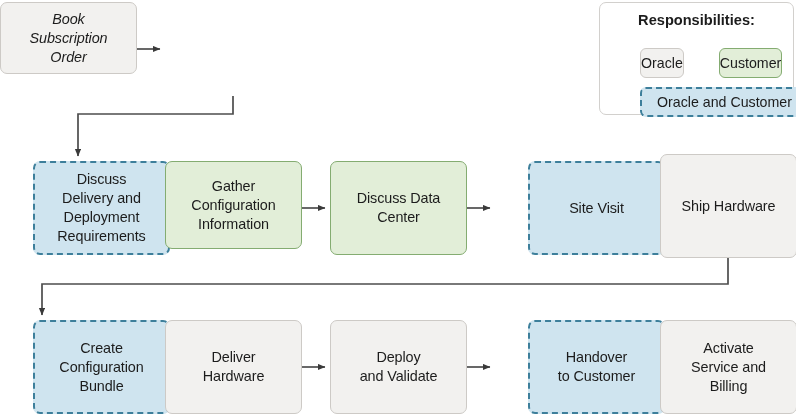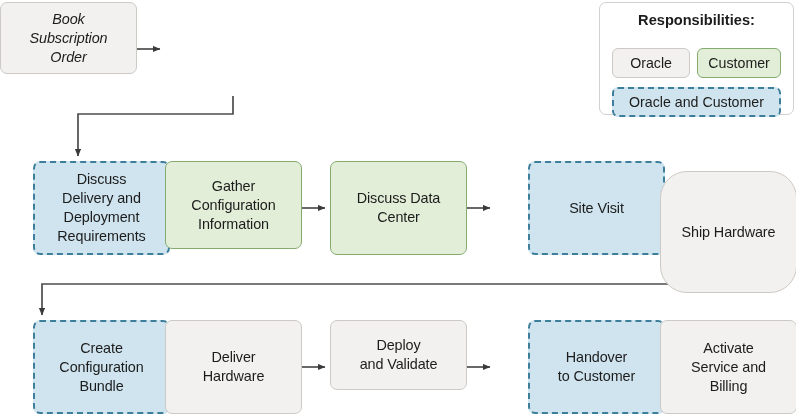--- a/index.html
+++ b/index.html
@@ -86,20 +86,21 @@
   }
   .chip {
     box-sizing: border-box;
     display: flex;
     align-items: center;
     justify-content: center;
     font-size: 14.2px;
     color: #1c1c1c;
     border-radius: 6px;
     height: 30px;
+    margin-left: 28px;
   }
   .chip-oracle { width: 83px; background:#f2f1ef; border:1.3px solid #cdcac6; }
   .chip-customer { width: 89px; background:#e2eed8; border:1.3px solid #84ac71; }
   .chip-both { width: 100%; margin-top: 9px; background:#cfe4ef; border:2px dashed #3d7f9b; }
 </style>
 </head>
 <body>
 
 <div id="canvas">
 
@@ -151,36 +152,36 @@
 
   <div class="node type-customer" style="left:330px;top:161px;width:137px;height:94px;">
     <span class="node-label">Discuss Data
 Center</span>
   </div>
 
   <div class="node type-both" style="left:495px;top:161px;width:137px;height:94px;">
     <span class="node-label">Site Visit</span>
   </div>
 
-  <div class="node type-oracle" style="left:660px;top:171px;width:137px;height:122px;border-radius:27px;">
+  <div class="node type-oracle" style="left:660px;top:154px;width:137px;height:104px;">
     <span class="node-label">Ship Hardware</span>
   </div>
 
   <div class="node type-both" style="left:0px;top:320px;width:137px;height:94px;">
     <span class="node-label">Create
 Configuration
 Bundle</span>
   </div>
 
   <div class="node type-oracle" style="left:165px;top:320px;width:137px;height:94px;">
     <span class="node-label">Deliver
 Hardware</span>
   </div>
 
-  <div class="node type-oracle" style="left:330px;top:320px;width:137px;height:70px;">
+  <div class="node type-oracle" style="left:330px;top:320px;width:137px;height:94px;">
     <span class="node-label">Deploy
 and Validate</span>
   </div>
 
   <div class="node type-both" style="left:495px;top:320px;width:137px;height:94px;">
     <span class="node-label">Handover
 to Customer</span>
   </div>
 
   <div class="node type-oracle" style="left:660px;top:320px;width:137px;height:94px;">

